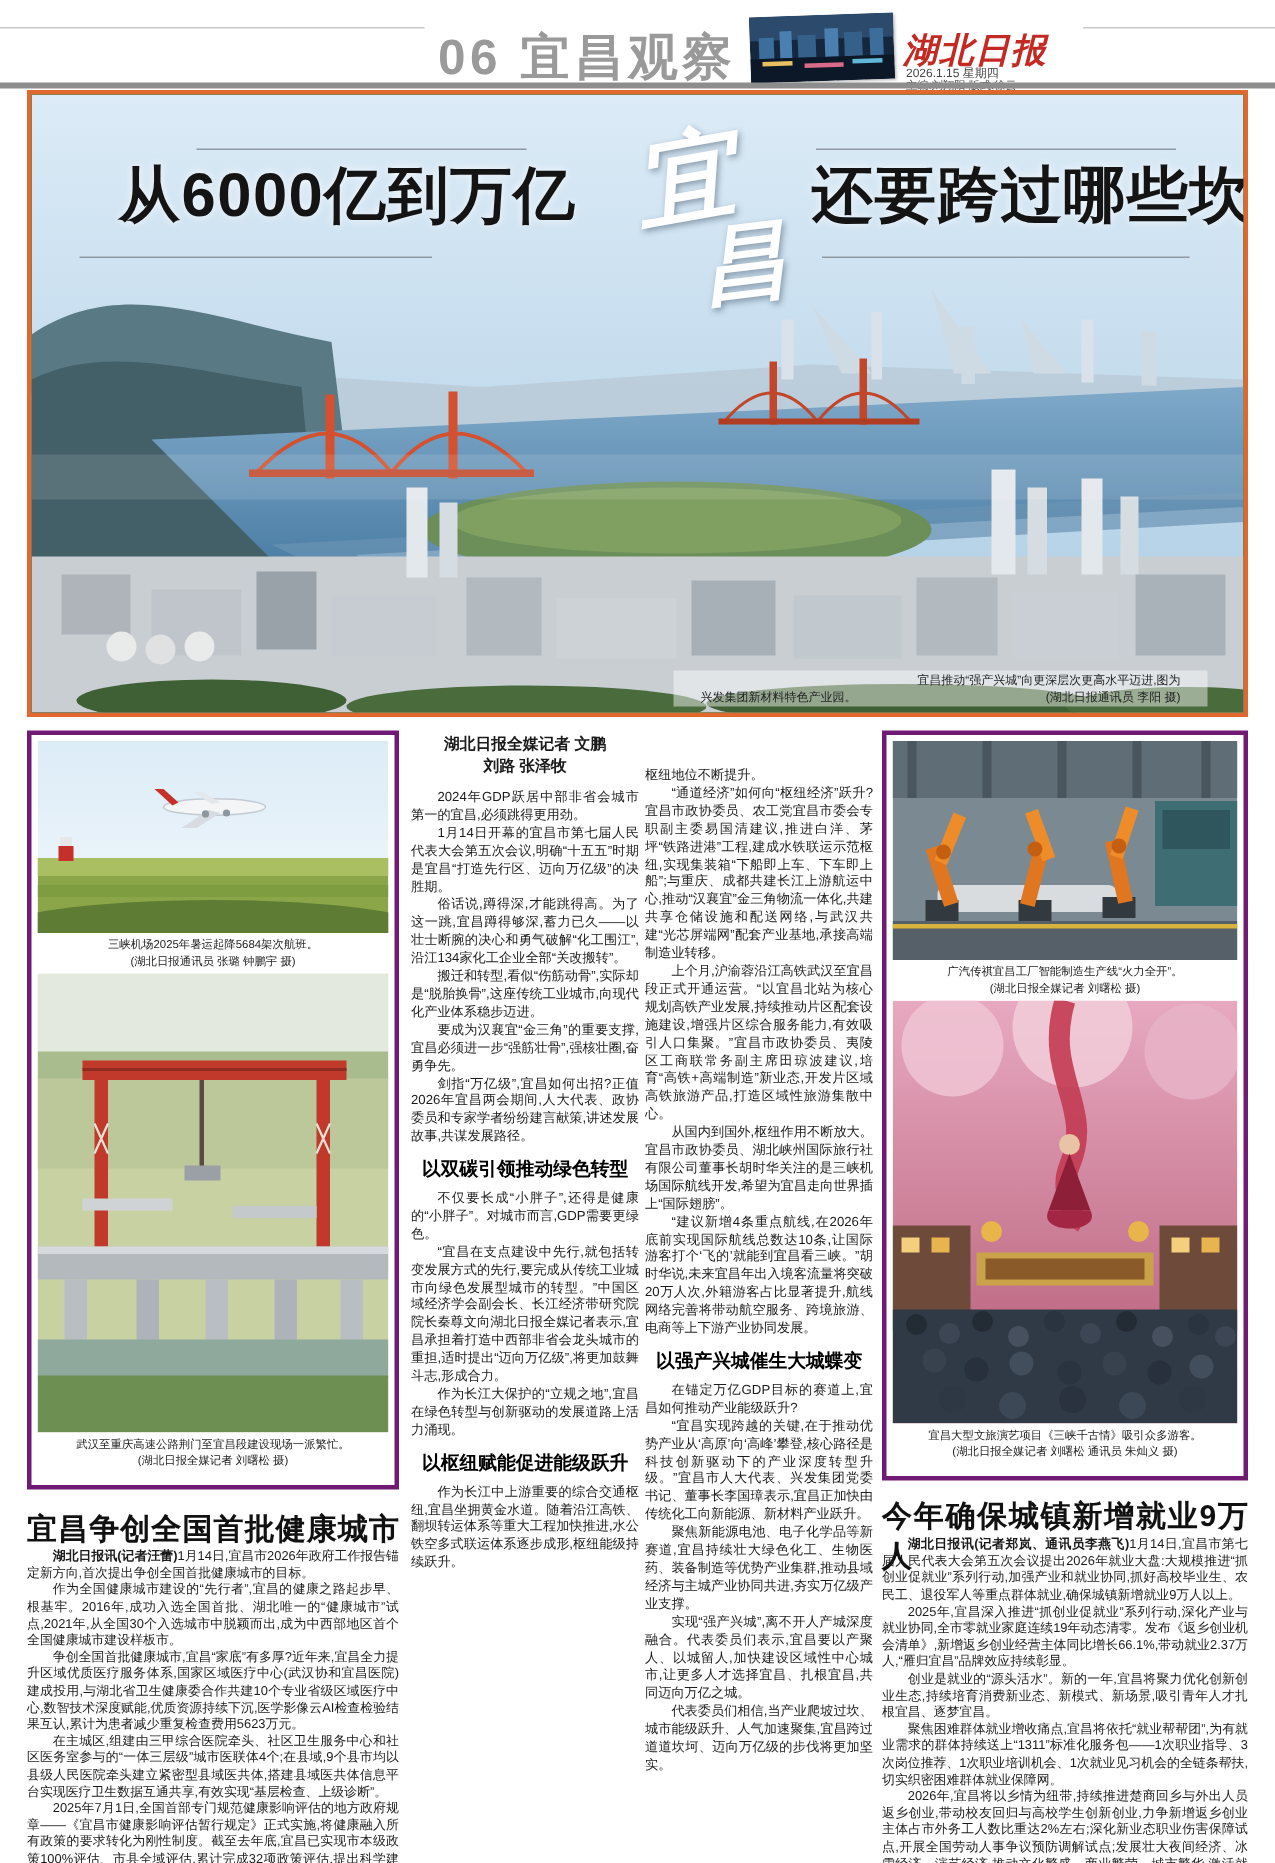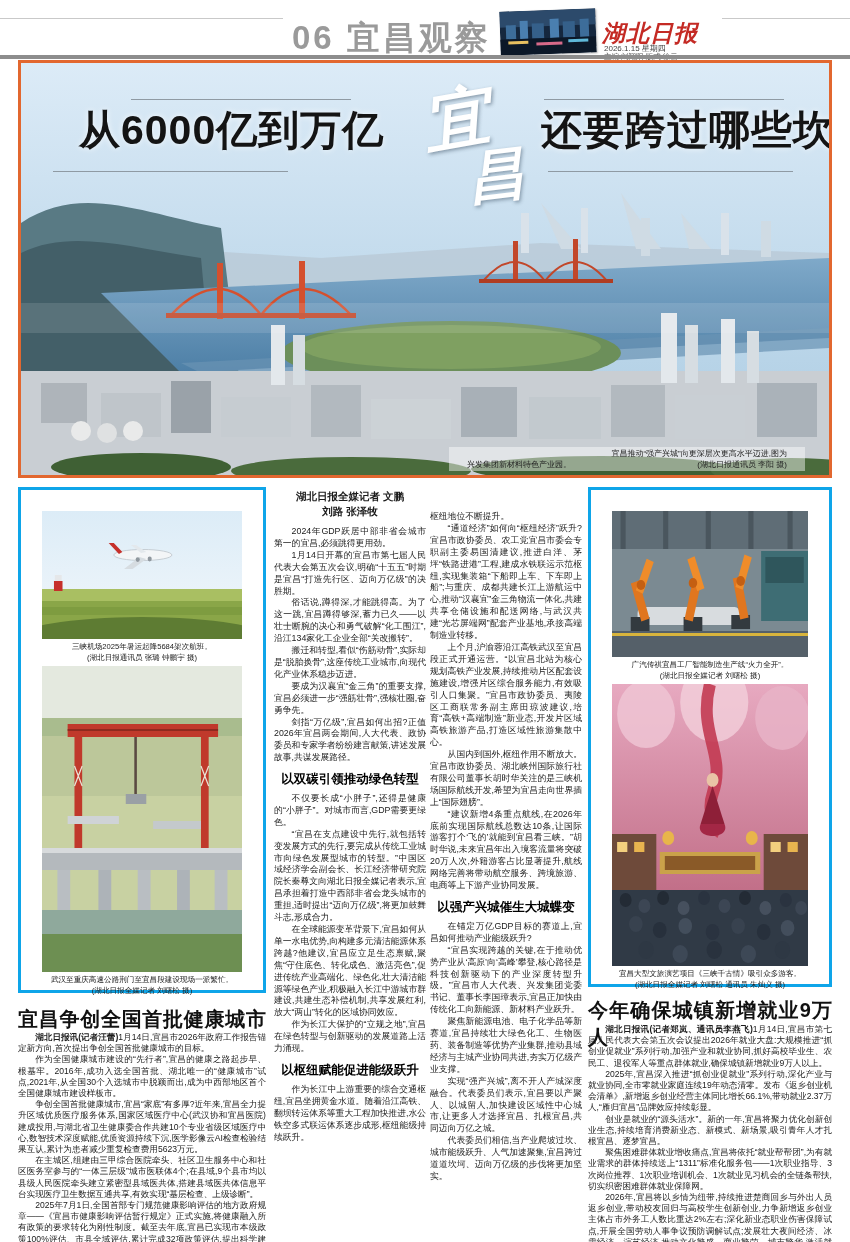--- a/index.html
+++ b/index.html
@@ -26,21 +26,21 @@
   .hl-right{left:520px;top:40px;}
   .hl-script{position:absolute;color:#fff;font-family:"Liberation Serif",serif;font-style:italic;
       font-weight:bold;text-shadow:1px 2px 4px rgba(40,60,80,.45);}
   .s1{left:402px;top:12px;font-size:66px;transform:rotate(-10deg);}
   .s2{left:446px;top:74px;font-size:58px;transform:rotate(-7deg);}
   .hl-line{position:absolute;height:1px;background:#8f9aa3;}
   .hero-cap{position:absolute;right:24px;bottom:4px;width:320px;font-size:8px;color:#222;
             background:rgba(255,255,255,.45);line-height:11px;padding:1px 18px;}
   .hero-cap .l2{display:flex;justify-content:space-between;}
   
-  .obox{position:absolute;border:3px solid #0ea5e9;background:#fff;padding:21px;box-sizing:border-box;}
+  .obox{position:absolute;border:3px solid #701a75;background:#fff;padding:4px;box-sizing:border-box;}
   .lbox{left:18px;top:487px;width:248px;height:506px;}
   .rbox{left:588px;top:487px;width:244px;height:500px;}
   .ph{position:relative;width:100%;overflow:hidden;}
   .ph svg{position:absolute;left:0;top:0;width:100%;height:100%;}
   .cap{font-size:7.6px;line-height:11px;color:#222;text-align:center;margin:2px 0 3px;}
   
   .art-head{position:absolute;font-weight:900;font-size:20px;color:#111;
             text-align:justify;text-align-last:justify;}
   .body-col{position:absolute;font-size:8.6px;line-height:11.2px;text-align:justify;
             overflow:hidden;color:#1b1b1b;}
@@ -244,21 +244,20 @@
     </div>
     <p>2024年GDP跃居中部非省会城市第一的宜昌,必须跳得更用劲。</p>
     <p>1月14日开幕的宜昌市第七届人民代表大会第五次会议,明确“十五五”时期是宜昌“打造先行区、迈向万亿级”的决胜期。</p>
     <p>俗话说,蹲得深,才能跳得高。为了这一跳,宜昌蹲得够深,蓄力已久——以壮士断腕的决心和勇气破解“化工围江”,沿江134家化工企业全部“关改搬转”。</p>
     <p>搬迁和转型,看似“伤筋动骨”,实际却是“脱胎换骨”,这座传统工业城市,向现代化产业体系稳步迈进。</p>
     <p>要成为汉襄宜“金三角”的重要支撑,宜昌必须进一步“强筋壮骨”,强核壮圈,奋勇争先。</p>
     <p>剑指“万亿级”,宜昌如何出招?正值2026年宜昌两会期间,人大代表、政协委员和专家学者纷纷建言献策,讲述发展故事,共谋发展路径。</p>
     <div class="subhead">以双碳引领推动绿色转型</div>
     <p>不仅要长成“小胖子”,还得是健康的“小胖子”。对城市而言,GDP需要更绿色。</p>
     <p>“宜昌在支点建设中先行,就包括转变发展方式的先行,要完成从传统工业城市向绿色发展型城市的转型。”中国区域经济学会副会长、长江经济带研究院院长秦尊文向湖北日报全媒记者表示,宜昌承担着打造中西部非省会龙头城市的重担,适时提出“迈向万亿级”,将更加鼓舞斗志,形成合力。</p>
-    <p>在全球能源变革背景下,宜昌如何从单一水电优势,向构建多元清洁能源体系跨越?他建议,宜昌应立足生态禀赋,聚焦“守住底色、转化成色、激活亮色”,促进传统产业高端化、绿色化,壮大清洁能源等绿色产业,积极融入长江中游城市群建设,共建生态补偿机制,共享发展红利,放大“两山”转化的区域协同效应。</p>
     <p>作为长江大保护的“立规之地”,宜昌在绿色转型与创新驱动的发展道路上活力涌现。</p>
     <div class="subhead">以枢纽赋能促进能级跃升</div>
     <p>作为长江中上游重要的综合交通枢纽,宜昌坐拥黄金水道。随着沿江高铁、翻坝转运体系等重大工程加快推进,水公铁空多式联运体系逐步成形,枢纽能级持续跃升。</p>
   </div>
 
   <div class="mid-col" style="left:430px;">
     <p class="cont">枢纽地位不断提升。</p>
     <p>“通道经济”如何向“枢纽经济”跃升?宜昌市政协委员、农工党宜昌市委会专职副主委易国清建议,推进白洋、茅坪“铁路进港”工程,建成水铁联运示范枢纽,实现集装箱“下船即上车、下车即上船”;与重庆、成都共建长江上游航运中心,推动“汉襄宜”金三角物流一体化,共建共享仓储设施和配送网络,与武汉共建“光芯屏端网”配套产业基地,承接高端制造业转移。</p>
     <p>上个月,沪渝蓉沿江高铁武汉至宜昌段正式开通运营。“以宜昌北站为核心规划高铁产业发展,持续推动片区配套设施建设,增强片区综合服务能力,有效吸引人口集聚。”宜昌市政协委员、夷陵区工商联常务副主席田琼波建议,培育“高铁+高端制造”新业态,开发片区域高铁旅游产品,打造区域性旅游集散中心。</p>
     <p>从国内到国外,枢纽作用不断放大。宜昌市政协委员、湖北峡州国际旅行社有限公司董事长胡时华关注的是三峡机场国际航线开发,希望为宜昌走向世界插上“国际翅膀”。</p>

